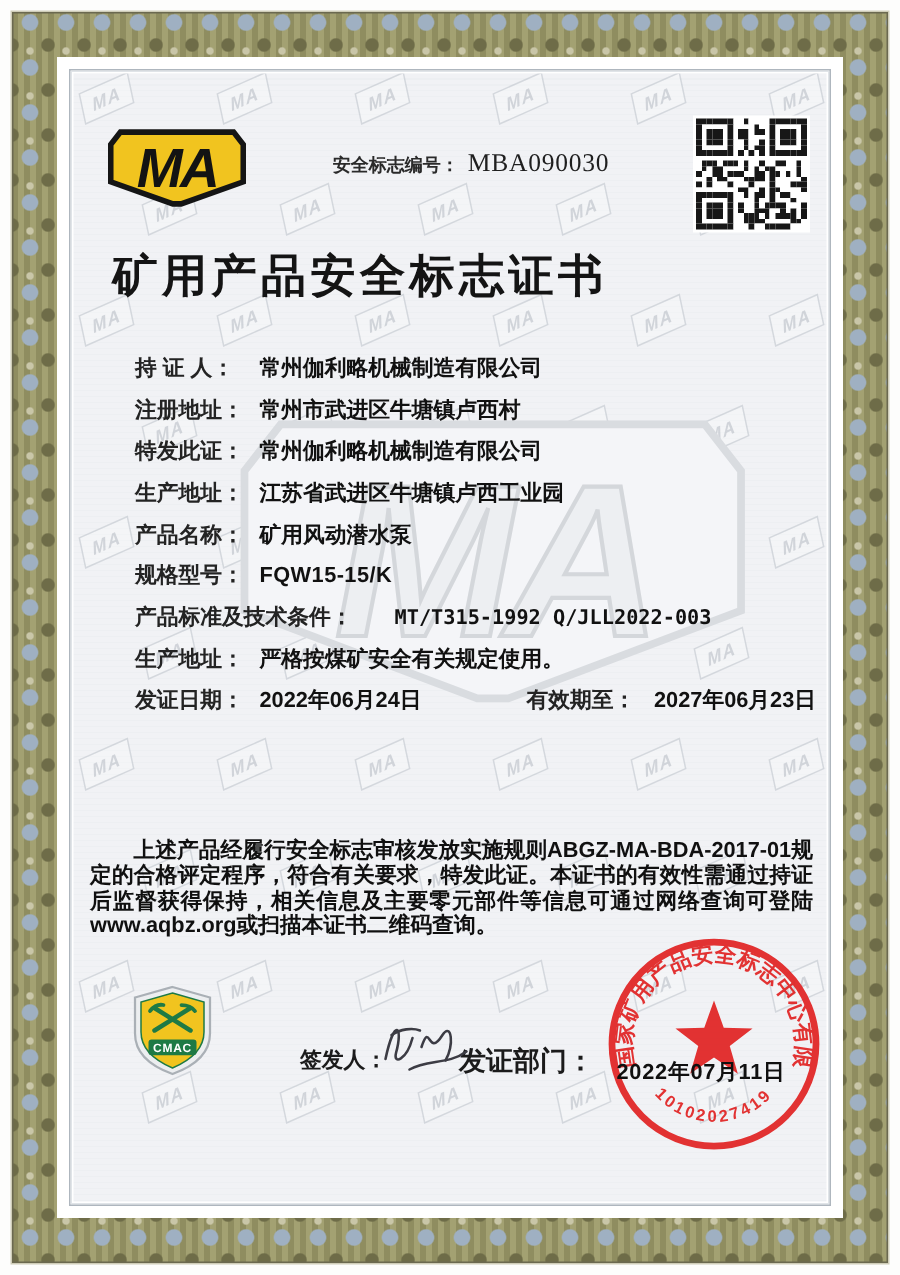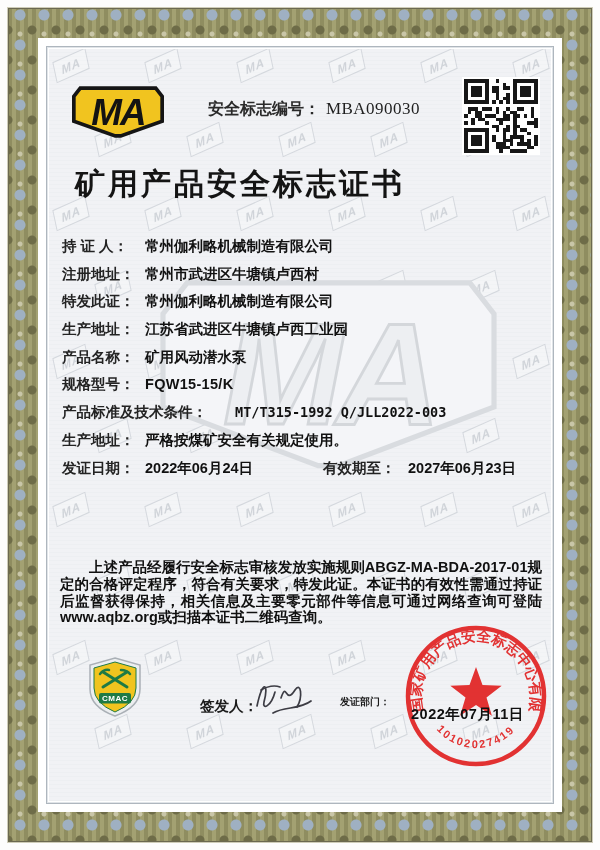--- a/index.html
+++ b/index.html
@@ -38,53 +38,53 @@
     display:flex;align-items:center;justify-content:center;letter-spacing:1px;
     background:rgba(255,255,255,.25);
   }
   .big-wm{position:absolute;left:156px;top:276px;width:345px;height:200px;}
   
   .logo-ma{position:absolute;left:72px;top:86px;width:92px;height:52px;z-index:3;}
   .cert-no{
     position:absolute;left:168px;top:99px;width:292px;z-index:3;
     display:flex;align-items:baseline;justify-content:center;gap:6px;white-space:nowrap;
   }
-  .cert-no .lbl{font-size:16px;font-weight:600;color:#2a2a2a;}
+  .cert-no .lbl{font-size:12px;font-weight:600;color:#2a2a2a;}
   .cert-no .val{font-family:"Liberation Serif","DejaVu Serif",serif;font-size:17px;color:#1f1f1f;letter-spacing:.5px;}
   .qr{
     position:absolute;left:462px;top:77px;width:78px;height:78px;z-index:3;
     display:grid;grid-template-columns:repeat(21,1fr);grid-template-rows:repeat(21,1fr);
     background:#fff;padding:2px;box-sizing:border-box;
   }
   .qc{background:#fff;}
   .qc.on{background:#171717;}
   .title{
     position:absolute;left:0;width:480px;top:164px;z-index:3;
     text-align:center;font-size:30px;font-weight:800;letter-spacing:3px;color:#141414;
   }
   
   .rows{position:absolute;left:62px;top:233px;width:480px;z-index:3;}
-  .row{display:flex;align-items:flex-start;height:27.7px;line-height:27.7px;font-size:14.5px;white-space:nowrap;}
+  .row{display:flex;align-items:flex-end;height:27.7px;line-height:27.7px;font-size:14.5px;white-space:nowrap;margin-left:28px;}
   .row .lbl{width:83px;flex:none;font-weight:600;color:#232323;}
   .row .lbl.wide{width:173px;}
   .row .val{font-weight:700;color:#111;}
   .row .val.latin{font-family:"Liberation Sans","DejaVu Sans",sans-serif;letter-spacing:.3px;}
   .row .val.mono{font-family:"DejaVu Sans Mono","Liberation Mono",monospace;font-weight:600;font-size:13.5px;letter-spacing:0;}
   .row .lbl2{width:85px;flex:none;font-weight:600;color:#232323;margin-left:70px;}
   
   .statement{
     position:absolute;left:60px;top:559px;width:482px;z-index:3;
     font-size:14.5px;font-weight:700;line-height:16.8px;color:#101010;
     text-align:justify;text-indent:2em;
   }
   
   .cmac{position:absolute;left:87px;top:657px;width:56px;height:60px;z-index:3;}
   .signer-label{position:absolute;left:200px;top:697px;z-index:3;font-size:14.5px;font-weight:600;}
   .signature{position:absolute;left:247px;top:670px;width:74px;height:50px;z-index:4;}
-  .dept-label{position:absolute;left:306px;top:695px;z-index:3;font-size:10px;font-weight:600;margin-left:34px;}
+  .dept-label{position:absolute;left:306px;top:695px;z-index:3;font-size:18px;font-weight:600;}
   .stamp{position:absolute;left:403px;top:624px;width:146px;height:146px;z-index:3;opacity:.93;}
   .stamp-date{position:absolute;left:411px;top:705px;z-index:4;font-size:14.5px;font-weight:700;color:#101010;letter-spacing:.5px;}
 </style>
 </head>
 <body>
 
 <div class="page">
   <div class="border-band"></div>
   <div class="content-bg"></div>
   <div class="inner-bg">

